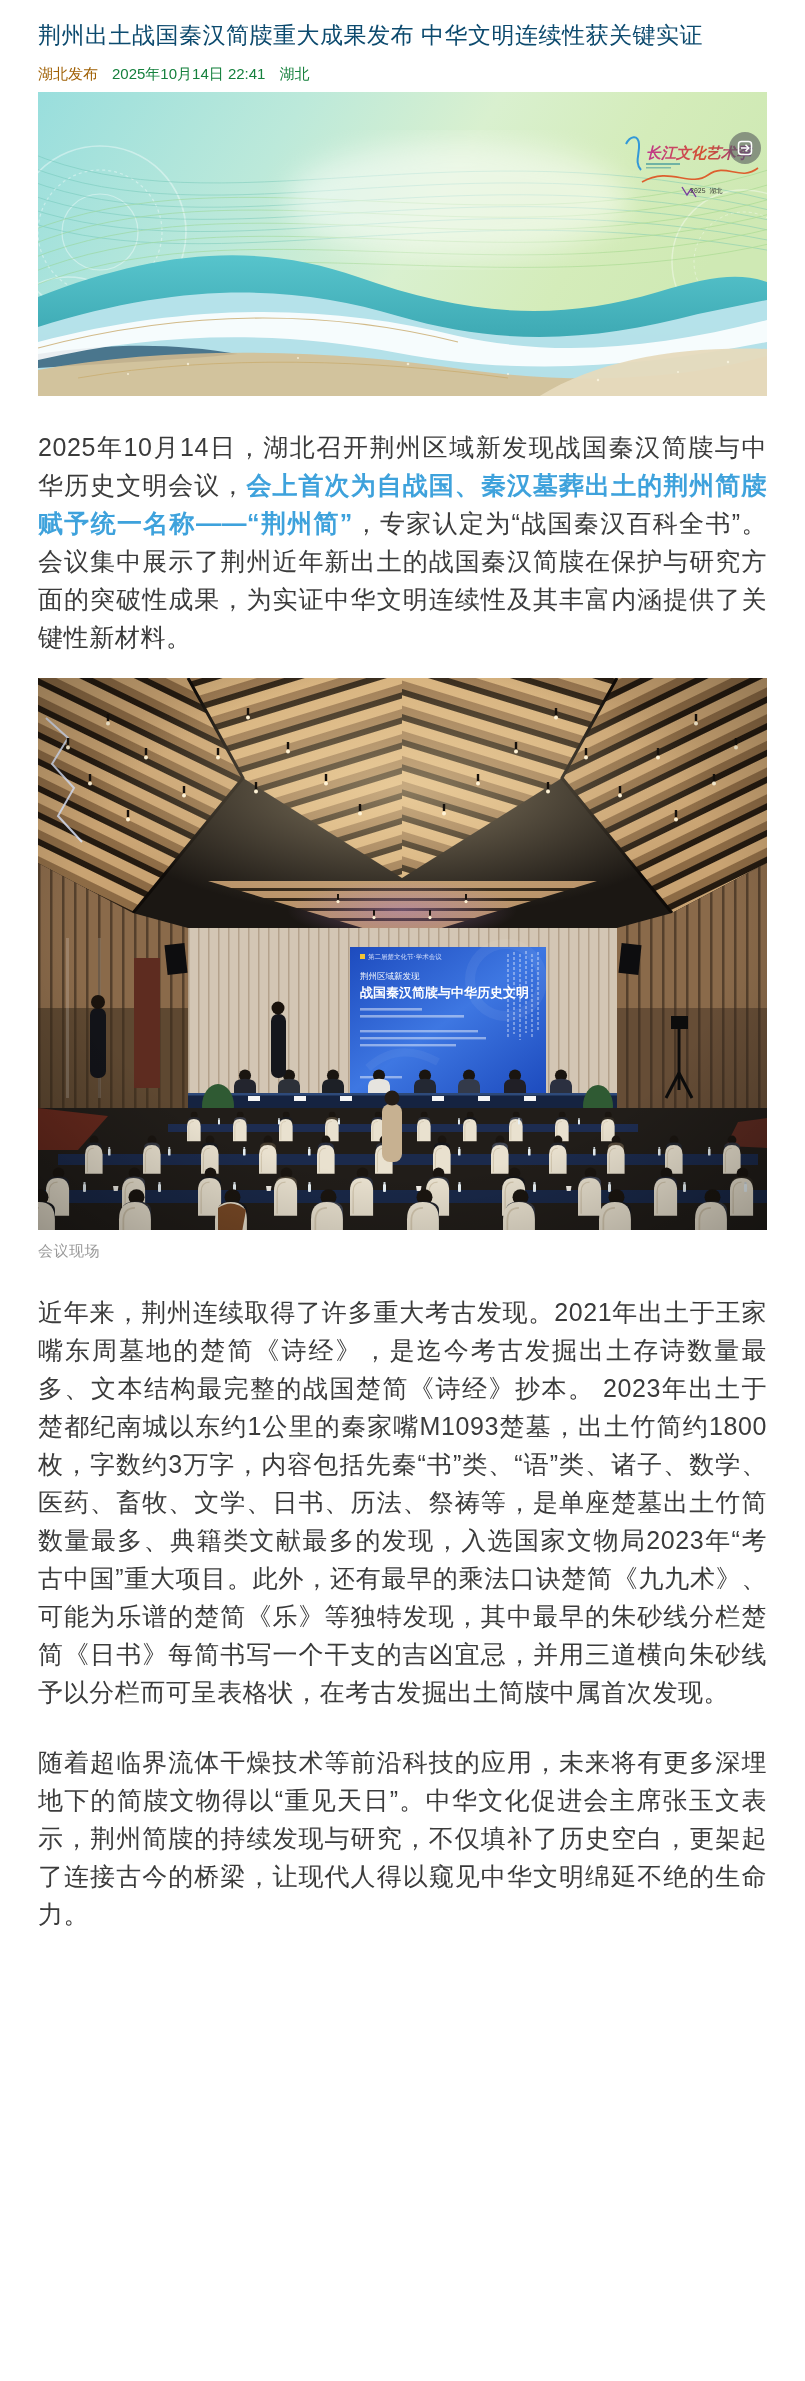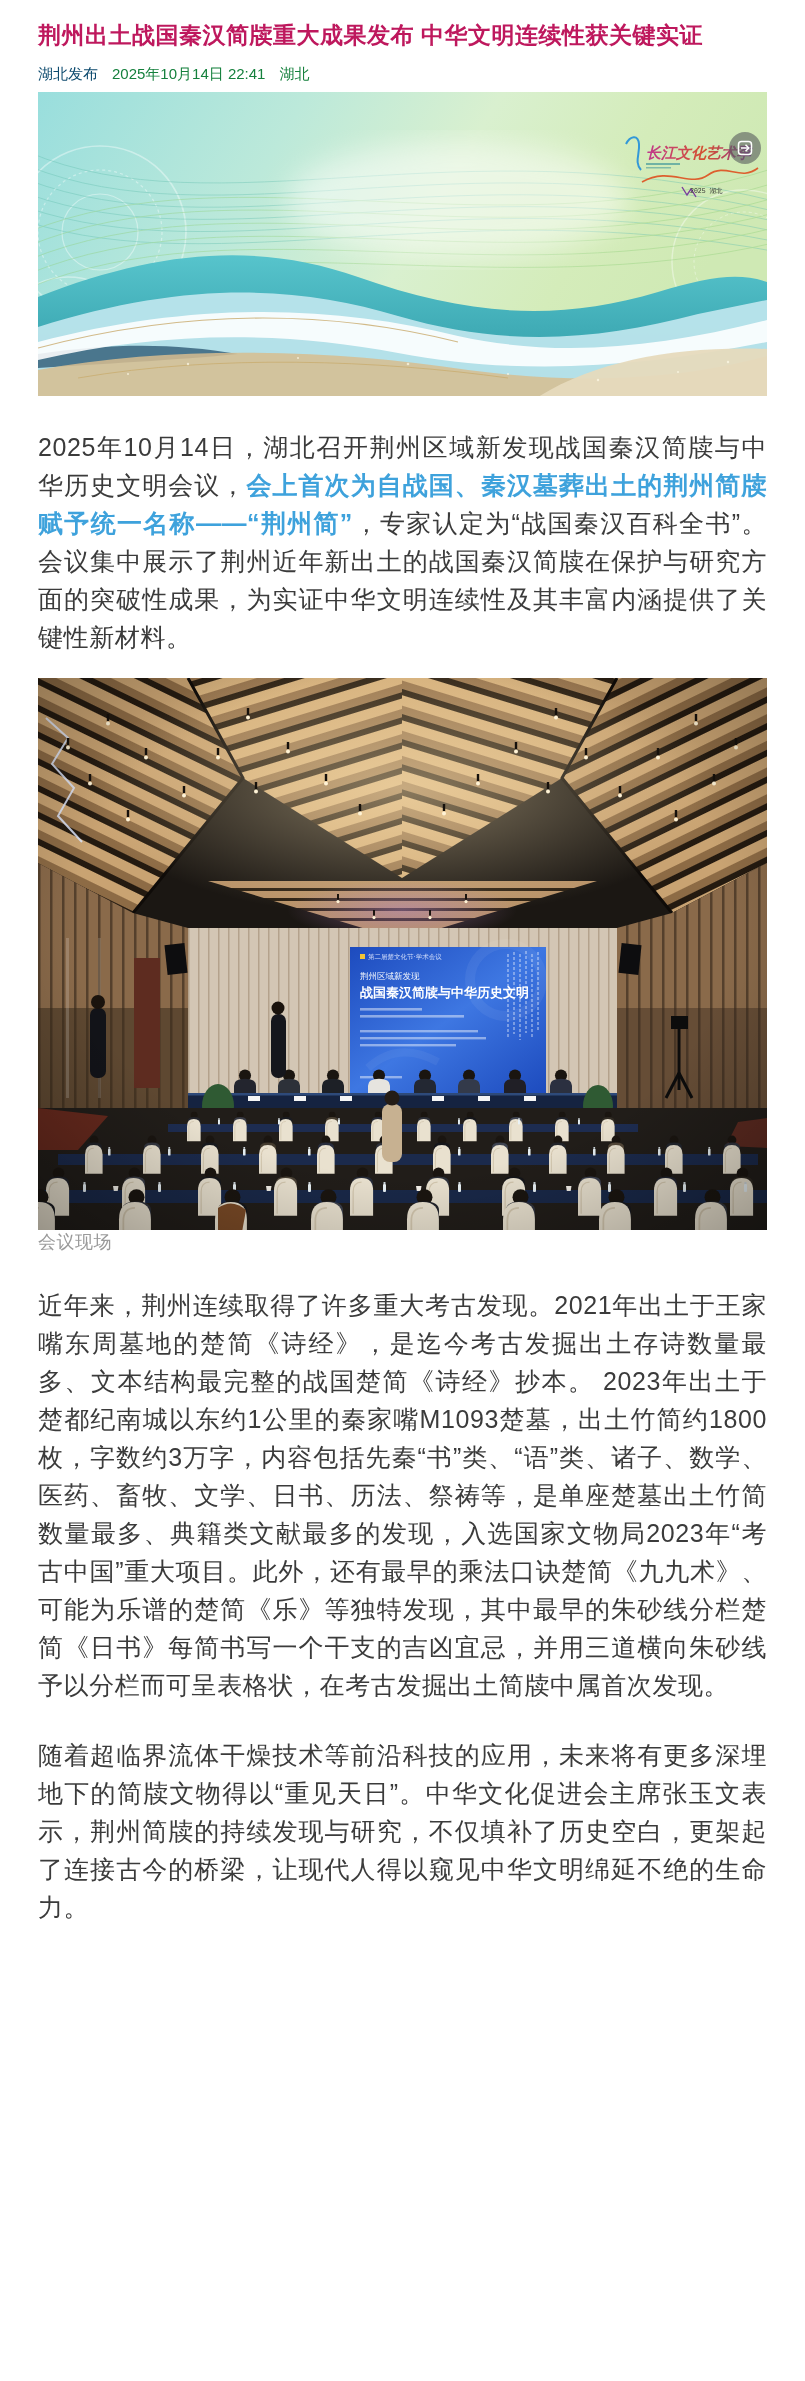--- a/index.html
+++ b/index.html
@@ -5,25 +5,25 @@
   * { margin:0; padding:0; box-sizing:border-box; }
   html,body { background:#fff; }
   body {
     width:805px; margin:0 auto;
     font-family:"Liberation Sans","DejaVu Sans",sans-serif;
     color:#3b3b3b;
   }
   .content { padding:18px 38px 40px 38px; }
 
   h1.title {
-    font-size:23px; line-height:1.5; font-weight:700; color:#be185d;
+    font-size:23px; line-height:1.5; font-weight:400; color:#0c4a6e;
     letter-spacing:.5px;
   }
   .meta { margin-top:12px; font-size:15px; display:flex; align-items:center; gap:14px; }
-  .meta .source { color:#0c4a6e; text-decoration:none; cursor:pointer; }
+  .meta .source { color:#a16207; text-decoration:none; cursor:pointer; }
   .meta .date, .meta .loc { color:#15803d; }
 
   .banner {
     margin-top:8px; position:relative; width:729px; height:304px;
     overflow:hidden; background:#bfe8d8;font-family:Liberation Mono, monospace;
   }
   .banner svg { display:block; }
   .expand-btn {
     position:absolute; top:40px; right:6px; width:32px; height:32px;
     border-radius:50%; background:rgba(90,95,95,.62);
@@ -32,21 +32,21 @@
 
   .para {
     margin-top:32px; font-size:25px; line-height:38px; letter-spacing:.6px;
     text-align:justify; color:#3b3b3b;
   }
   .para .hl { color:#3ea2dc; font-weight:700; }
 
   figure.photo-block { margin-top:22px; }
   .photo { width:729px; height:552px; overflow:hidden; background:#1b1713; cursor:pointer; }
   .photo svg { display:block; }
-  figcaption.caption { font-size:18px; color:#9a9a9a; letter-spacing:.5px; }
+  figcaption.caption { margin-top:12px; font-size:15px; color:#9a9a9a; letter-spacing:.5px; }
 </style>
 </head>
 <body>
 
 <div class="content">
 
   <h1 class="title">荆州出土战国秦汉简牍重大成果发布 中华文明连续性获关键实证</h1>
 
   <div class="meta">
     <a class="source">湖北发布</a>

